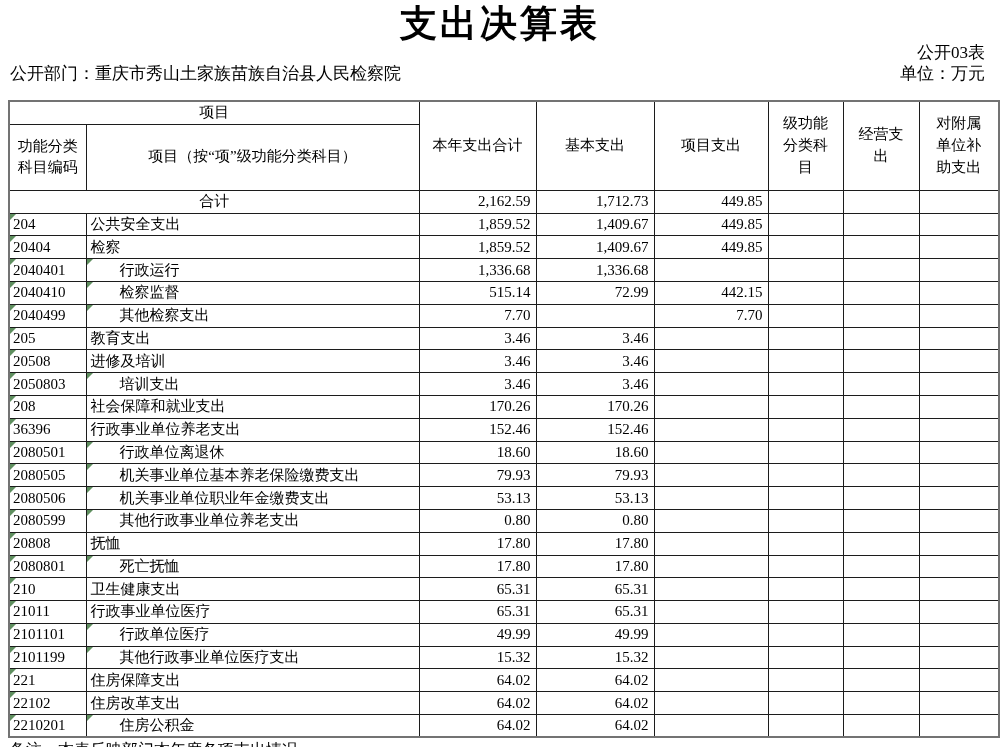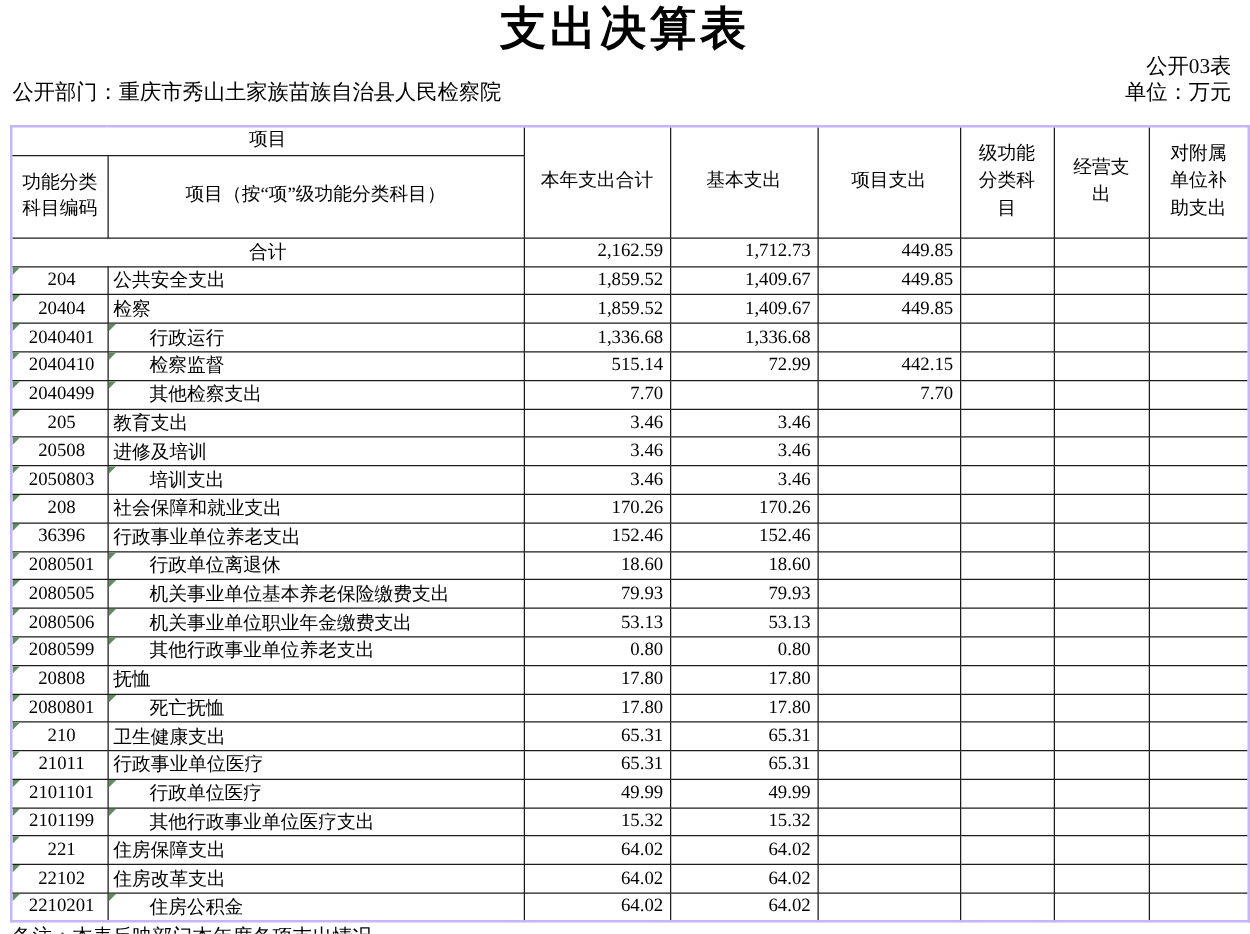--- a/index.html
+++ b/index.html
@@ -35,40 +35,40 @@
     height: 22px;
     line-height: 22px;
     margin-bottom: 15px;
   }
 
   table.report {
     margin-left: 8px;
     width: 990px;
     border-collapse: collapse;
     table-layout: fixed;
-    border: 2px solid #c4b5fd;
+    border: 2px solid #737373;
     font-size: 15px;
   }
   .report th, .report td {
     border: 1px solid #1c1c1c;
     overflow: hidden;
   }
   .report thead th {
     font-weight: normal;
     text-align: center;
     vertical-align: middle;
     line-height: 1.45;
     padding: 0 10px;
   }
   .report thead tr.h1 { height: 23px; }
   .report thead tr.h2 { height: 66px; }
   .report th.col-code-h { padding: 0 7px; }
   .report tbody td { height: 22.8px; vertical-align: middle; }
 
-  .cell-code { text-align: center; padding-left: 3px; }
+  .cell-code { text-align: left; padding-left: 3px; }
   .cell-name { text-align: left; padding-left: 4px; }
   .cell-name.indent { padding-left: 33px; }
   .cell-num { text-align: right; padding-right: 5px; }
   .cell-total-label { text-align: center; }
 
   
   .flag { position: relative; }
   .flag::before {
     content: "";
     position: absolute;

